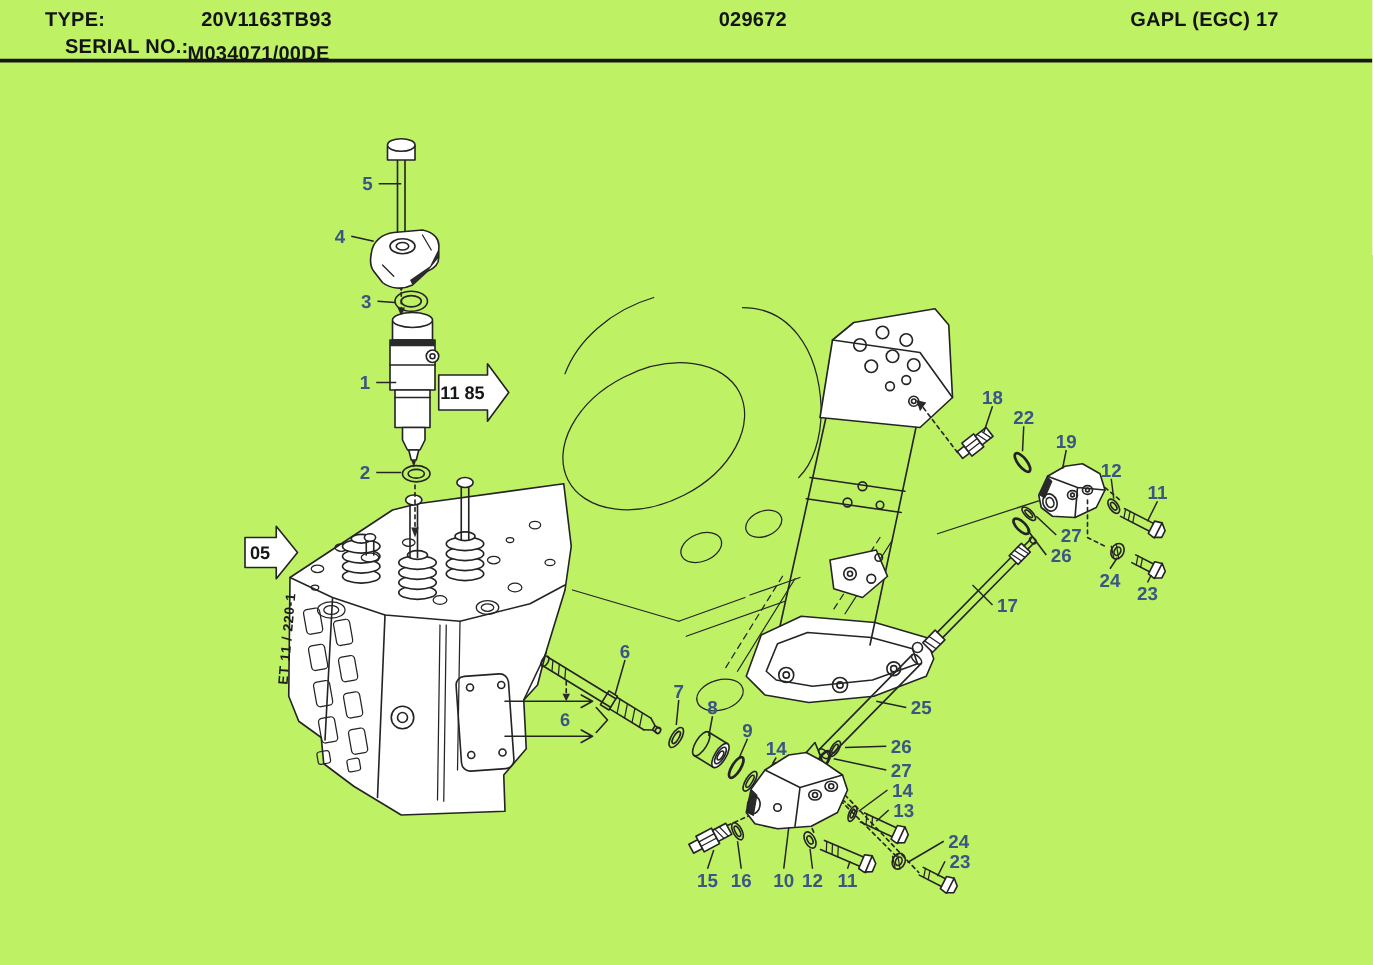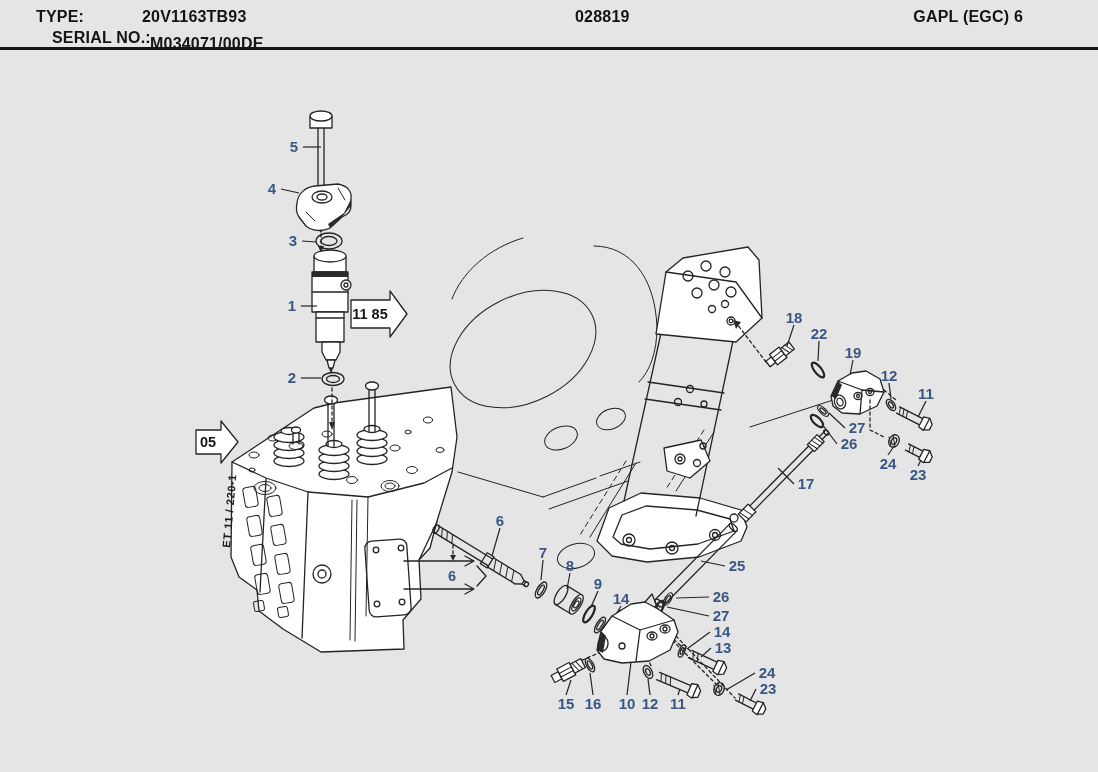--- a/index.html
+++ b/index.html
@@ -1,16 +1,16 @@
 <!DOCTYPE html>
 <html><head>
 <meta charset="utf-8">
 <style>
   html,body{margin:0;padding:0;background:#ffffff;}
-  #page{position:relative;width:1098px;height:772px;background:#e5e5e5;overflow:hidden;
+  #page{position:relative;width:1098px;height:772px;background:#bef264;overflow:hidden;
         font-family:"Liberation Sans", sans-serif;}
   .hdr{position:absolute;font-size:16px;font-weight:bold;color:#141414;white-space:pre;letter-spacing:.2px;}
   #rule{position:absolute;left:0;right:0;top:47px;height:3px;background:#161616;}
   svg{position:absolute;left:0;top:0;}
   .ink{fill:none;stroke:#242424;stroke-width:1.3;stroke-linecap:round;stroke-linejoin:round;}
   .thin{stroke-width:1;}
   .bold{stroke-width:2.2;}
   .wfill{fill:#ffffff;stroke:#242424;stroke-width:1.3;stroke-linejoin:round;}
   .kfill{fill:#2a2a2a;stroke:none;}
   .dashA{stroke-dasharray:5 4;}
@@ -19,25 +19,25 @@
   .plabel{font-family:"Liberation Sans",sans-serif;font-size:15px;font-weight:bold;text-anchor:middle;}
   .callout-text{font-family:"Liberation Sans",sans-serif;font-size:14.5px;font-weight:bold;fill:#161616;text-anchor:middle;}
   .et-text{font-family:"Liberation Sans",sans-serif;font-size:11px;font-weight:bold;fill:#1c1c1c;letter-spacing:.6px;}
 </style>
 </head>
 <body>
 
 <div id="page">
 
   <div class="hdr" style="left:36px;top:8px">TYPE:</div>
-  <div class="hdr" style="left:142px;top:8px">20V1163TB93</div>
+  <div class="hdr" style="left:161px;top:8px">20V1163TB93</div>
   <div class="hdr" style="left:52px;top:29px">SERIAL NO.:</div>
   <div class="hdr" style="left:150px;top:35px">M034071/00DE</div>
-  <div class="hdr" style="left:575px;top:8px">028819</div>
-  <div class="hdr" style="right:75px;top:8px">GAPL (EGC) 6</div>
+  <div class="hdr" style="left:575px;top:8px">029672</div>
+  <div class="hdr" style="right:75px;top:8px">GAPL (EGC) 17</div>
   <div id="rule"></div>
 
   <svg id="diagram-svg" width="1098" height="772" viewBox="0 0 1098 772">
 
     <g class="ink thin">
       <ellipse cx="523" cy="349" rx="77" ry="53" transform="rotate(-27 523 349)"></ellipse>
       <path d="M594,246 C630,246 655,277 657,327 C657,352 650,371 639,382"></path>
       <path d="M452,299 C462,272 489,248 523,238"></path>
       <path d="M723,254 C737,262 746,286 747,312"></path>
       <ellipse cx="561" cy="438" rx="17" ry="11" transform="rotate(-22 561 438)"></ellipse>

